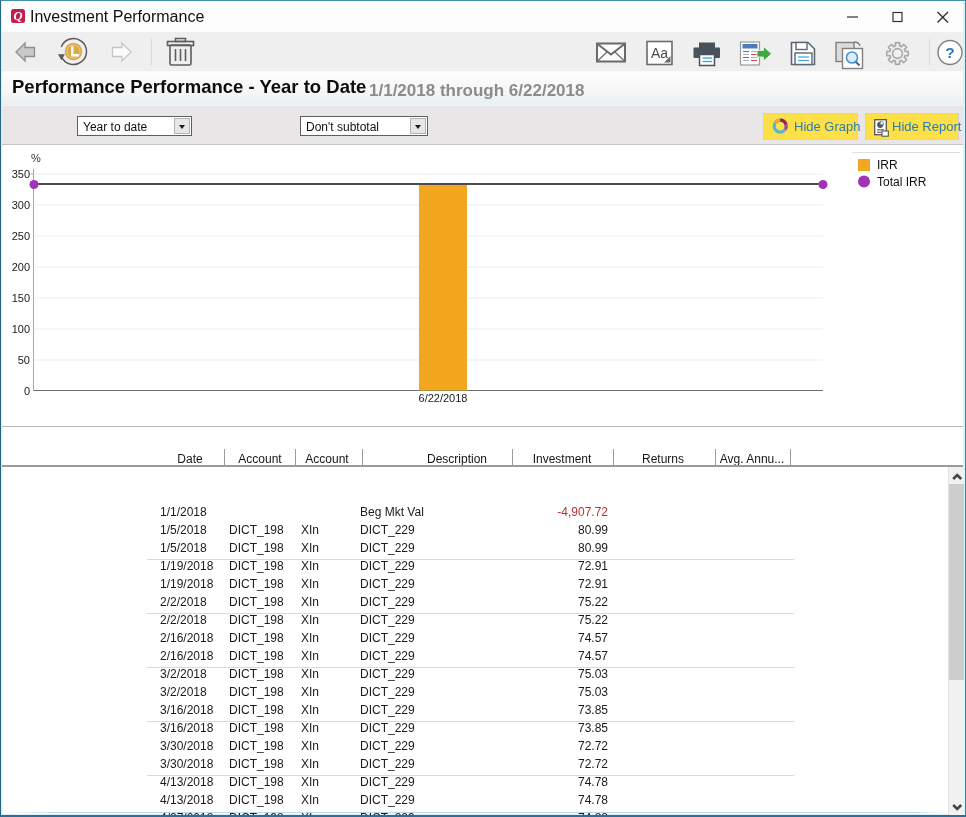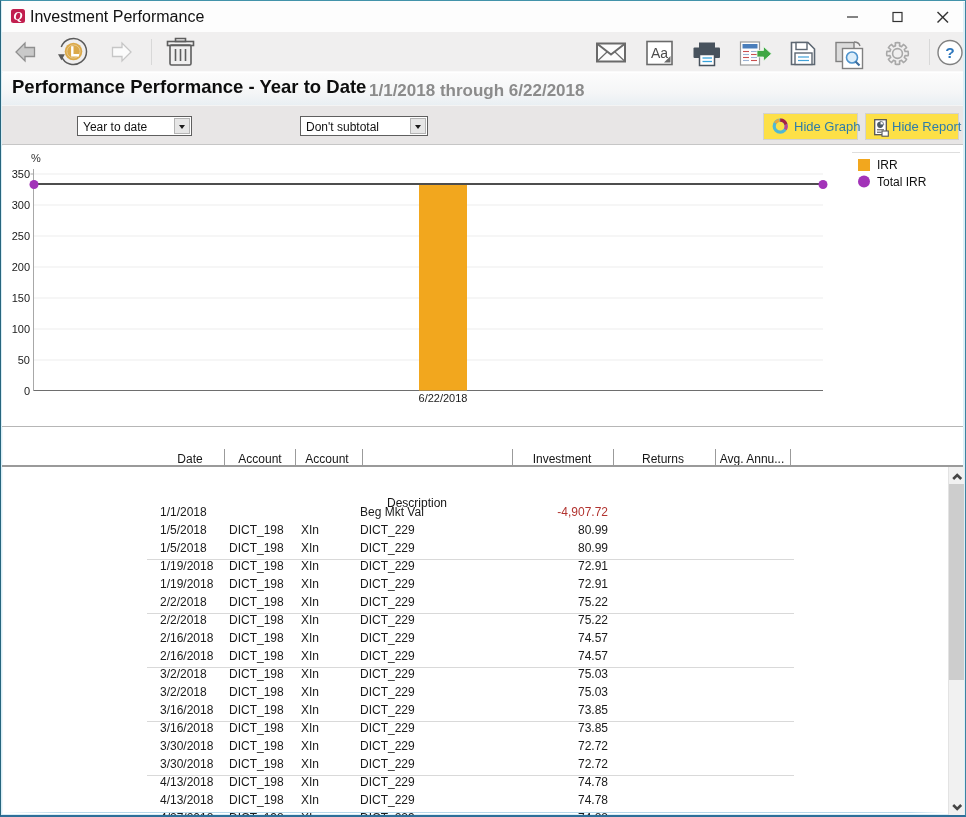--- a/index.html
+++ b/index.html
@@ -231,21 +231,21 @@
     <text x="875" y="23" font-size="12" fill="#111">IRR</text>
     <circle cx="862" cy="35.5" r="6" fill="#a233b8"></circle>
     <text x="875" y="40" font-size="12" fill="#111">Total IRR</text>
   </svg>
 
   <div id="repline" class="abs"></div>
     <div class="abs" style="left:851px;top:151px;width:108px;height:1px;background:#dedede;"></div>
   <span class="rh-label" style="left:189px;">Date</span>
   <span class="rh-label" style="left:259px;">Account</span>
   <span class="rh-label" style="left:326px;">Account</span>
-  <span class="rh-label" style="left:416px;margin-top:44px;">Description</span>
+  <span class="rh-label" style="left:456px;">Description</span>
   <span class="rh-label" style="left:561px;">Investment</span>
   <span class="rh-label" style="left:662px;">Returns</span>
   <span class="rh-label" style="left:751px;">Avg. Annu...</span>
   <div class="rh-sep abs" style="left:223px;"></div>
   <div class="rh-sep abs" style="left:294px;"></div>
   <div class="rh-sep abs" style="left:361px;"></div>
   <div class="rh-sep abs" style="left:511px;"></div>
   <div class="rh-sep abs" style="left:612px;"></div>
   <div class="rh-sep abs" style="left:714px;"></div>
   <div class="rh-sep abs" style="left:789px;"></div>

